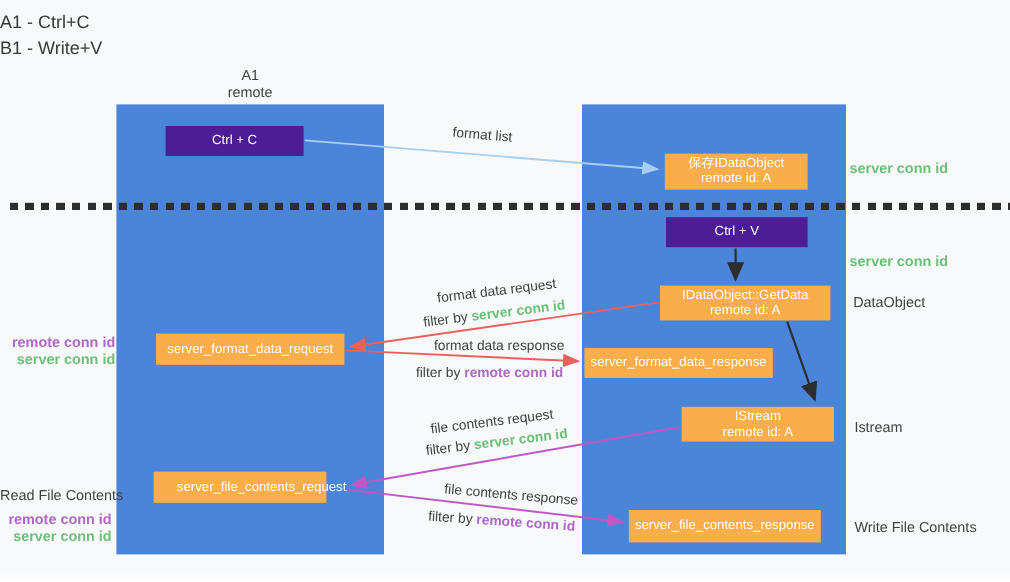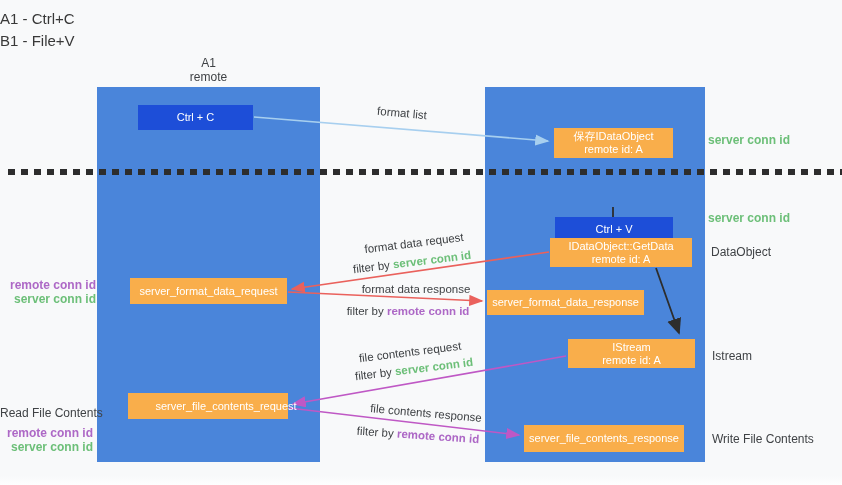--- a/index.html
+++ b/index.html
@@ -14,21 +14,21 @@
 
   .lifeline { top:87px; height:375px; background:#4a85da; z-index:1; }
   .lifeline-left  { left:97px;  width:223px; }
   .lifeline-right { left:485px; width:220px; }
 
   .dotted { top:169px; left:8px; width:834px; height:6px; z-index:5;
             background:repeating-linear-gradient(90deg,#2d2d2d 0 7px,transparent 7px 13px); }
 
   .node { display:flex; flex-direction:column; align-items:center; justify-content:center;
           color:#ffffff; font-size:11px; line-height:13px; text-align:center; z-index:3; white-space:nowrap; }
-  .green  { background:#1d4ed8; }
+  .green  { background:#4c1d95; }
   .orange { background:#f9ae4b;text-align:center; }
 
   .lbl { font-size:11.5px; color:#3f4245; white-space:nowrap; text-align:center; z-index:4; }
   .green-t  { color:#6cbf78; font-weight:bold; }
   .purple-t { color:#ad68c6; font-weight:bold; }
 
   .side { font-size:12px; line-height:14px; white-space:nowrap; z-index:4; }
   .side-left { text-align:right; font-weight:bold; }
   .plain { font-weight:normal; color:#3f4245; }
 
@@ -36,21 +36,21 @@
   .bottom-fade { left:0; bottom:0; width:842px; height:9px; z-index:0;
                  background:linear-gradient(#f8f9fa,#fefefe); }
 </style>
 </head>
 <body>
 
 <div class="canvas">
 
   <div class="abs title">
     <div>A1 - Ctrl+C</div>
-    <div>B1 - File+V</div>
+    <div>B1 - Write+V</div>
   </div>
 
   <div class="abs col-header" style="left:97px;width:223px;">
     <div>A1</div>
     <div>remote</div>
   </div>
 
   <div class="abs lifeline lifeline-left"></div>
   <div class="abs lifeline lifeline-right"></div>
 
@@ -82,21 +82,21 @@
 
   <div class="abs node green" style="left:138px;top:105px;width:115px;height:25px;">
     <div>Ctrl + C</div>
   </div>
 
   <div class="abs node orange" style="left:554px;top:128px;width:119px;height:30px;">
     <div>保存IDataObject</div>
     <div>remote id: A</div>
   </div>
 
-  <div class="abs node green" style="left:555px;top:181px;width:118px;height:25px;margin-top:36px;">
+  <div class="abs node green" style="left:555px;top:181px;width:118px;height:25px;">
     <div>Ctrl + V</div>
   </div>
 
   <div class="abs node orange" style="left:550px;top:238px;width:142px;height:29px;">
     <div>IDataObject::GetData</div>
     <div>remote id: A</div>
   </div>
 
   <div class="abs node orange" style="left:130px;top:278px;width:157px;height:26px;">
     <div>server_format_data_request</div>
@@ -104,21 +104,21 @@
 
   <div class="abs node orange" style="left:487px;top:290px;width:157px;height:25px;">
     <div>server_format_data_response</div>
   </div>
 
   <div class="abs node orange" style="left:568px;top:339px;width:127px;height:29px;">
     <div>IStream</div>
     <div>remote id: A</div>
   </div>
 
-  <div class="abs node orange" style="left:128px;top:393px;width:160px;height:26px;padding-left:36px;">
+  <div class="abs node orange" style="left:128px;top:393px;width:144px;height:26px;padding-left:36px;">
     <div>server_file_contents_request</div>
   </div>
 
   <div class="abs node orange" style="left:524px;top:425px;width:160px;height:27px;">
     <div>server_file_contents_response</div>
   </div>
 
   <div class="abs lbl" style="left:352px;top:107px;width:100px;transform:rotate(5deg);">format list</div>
 
   <div class="abs lbl" style="left:358px;top:237px;width:112px;transform:rotate(-7deg);">format data request</div>

